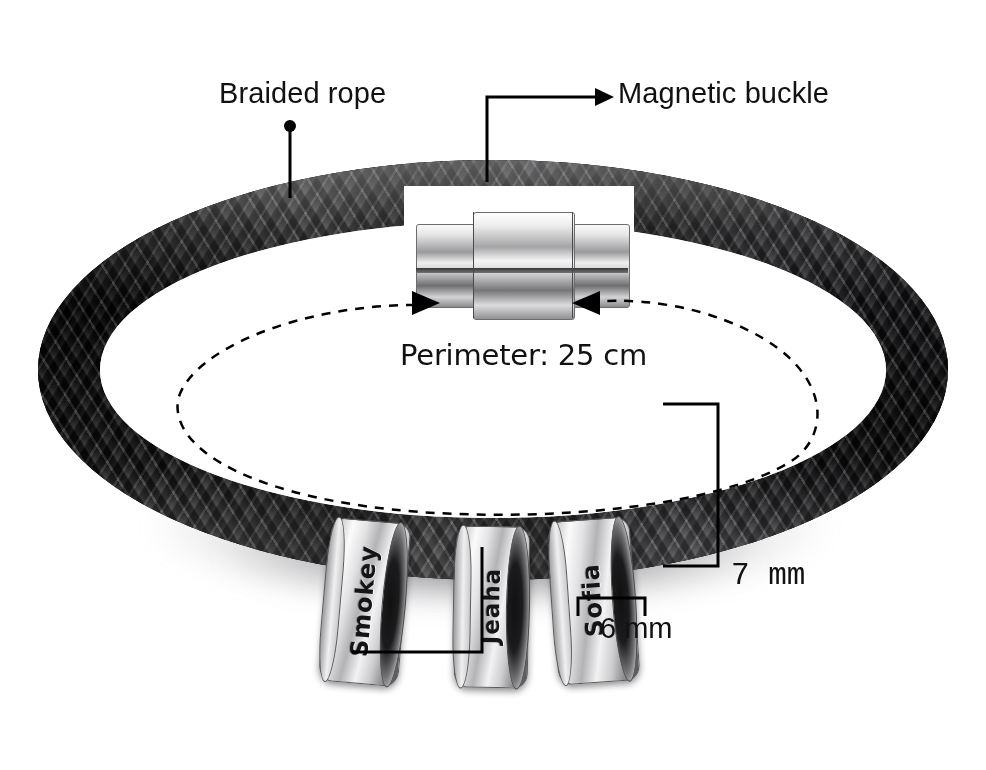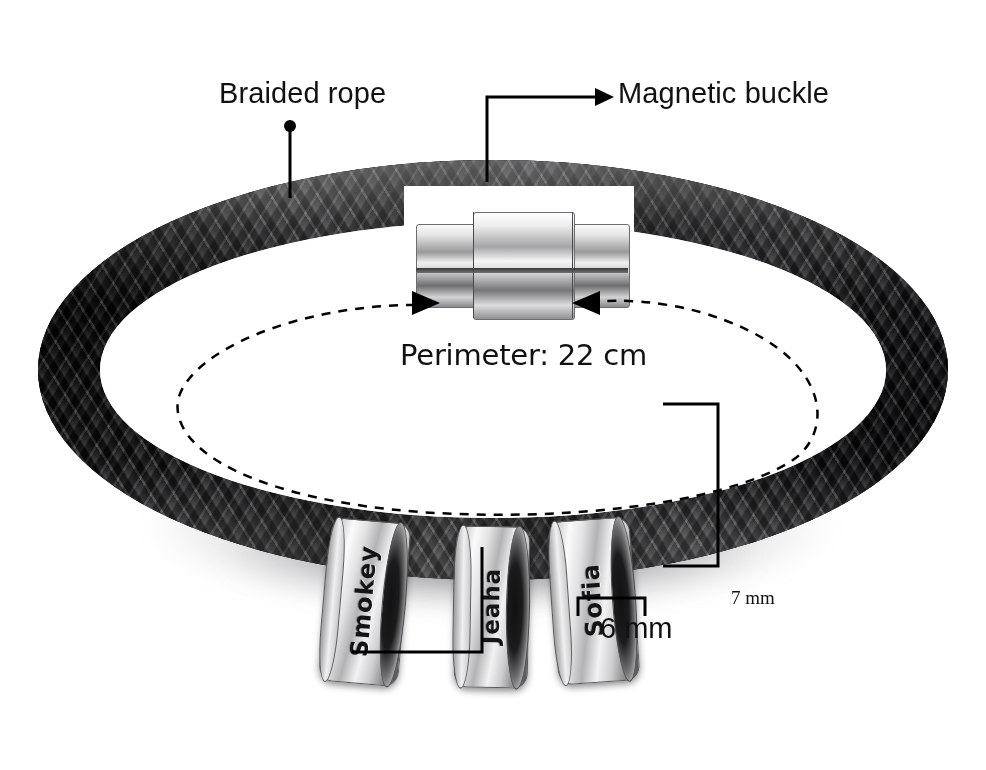--- a/index.html
+++ b/index.html
@@ -8,21 +8,21 @@
   #stage{position:absolute;left:0;top:0;width:986px;height:770px;background:#ffffff;}
 
   
   .lbl{position:absolute;white-space:nowrap;color:#111;line-height:1;}
   .lbl-braided{left:219px;top:79px;font-size:29px;letter-spacing:.1px;}
   .lbl-buckle{left:618px;top:79px;font-size:29px;letter-spacing:.1px;}
   .lbl-rhodium{left:193px;top:614px;font-size:27px;letter-spacing:.1px;}
   .lbl-perimeter{left:400px;top:341px;font-size:29px;
                  font-family:"DejaVu Sans",sans-serif;letter-spacing:-.2px;}
   .lbl-6mm{left:600px;top:614px;font-size:29px;font-family:Liberation Sans, sans-serif;}
-  .lbl-7mm{left:731px;top:560px;font-size:19px;font-family:Liberation Serif, serif;margin-top:28px;}
+  .lbl-7mm{left:731px;top:560px;font-size:31px;font-family:Liberation Mono, monospace;}
 
   
   .ovl{position:absolute;left:0;top:0;width:986px;height:770px;pointer-events:none;}
 
   
   #photo{position:absolute;left:0;top:120px;width:986px;height:520px;}
 
   
   .shadow{position:absolute;left:60px;top:300px;width:860px;height:215px;
      background:radial-gradient(ellipse 50% 50% at 50% 50%,
@@ -237,20 +237,20 @@
 
     <g>
       <path d="M663 404 L718 404 L718 566 L663 566" stroke="#000" stroke-width="3" fill="none"></path>
     </g>
   </svg>
 
   <div class="lbl lbl-braided">Braided rope</div>
 
   <div class="lbl lbl-buckle">Magnetic buckle</div>
 
-  <div class="lbl lbl-perimeter">Perimeter: 22 cm</div>
+  <div class="lbl lbl-perimeter">Perimeter: 25 cm</div>
 
 
   <div class="lbl lbl-6mm">6 mm</div>
 
   <div class="lbl lbl-7mm">7 mm</div>
 
 </div>
 
 </body></html>

